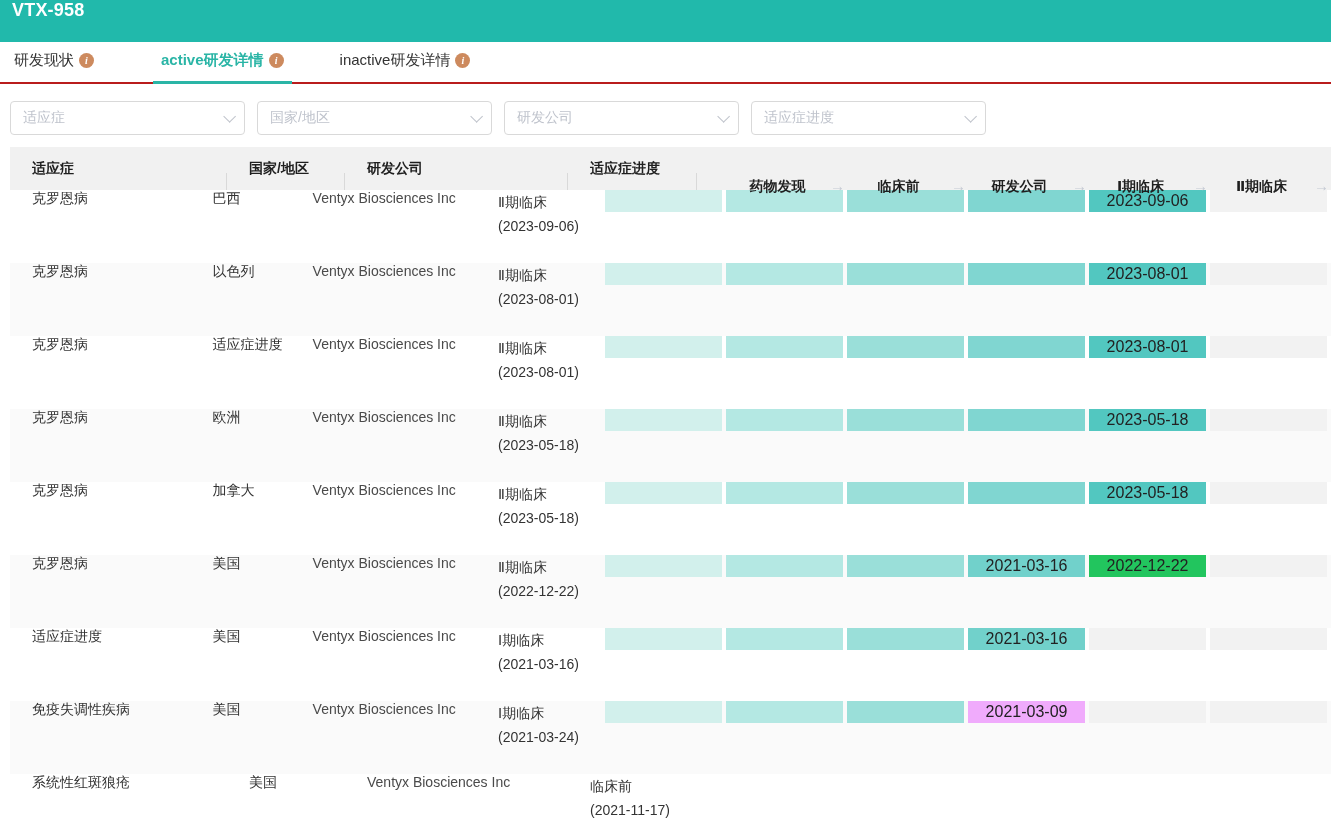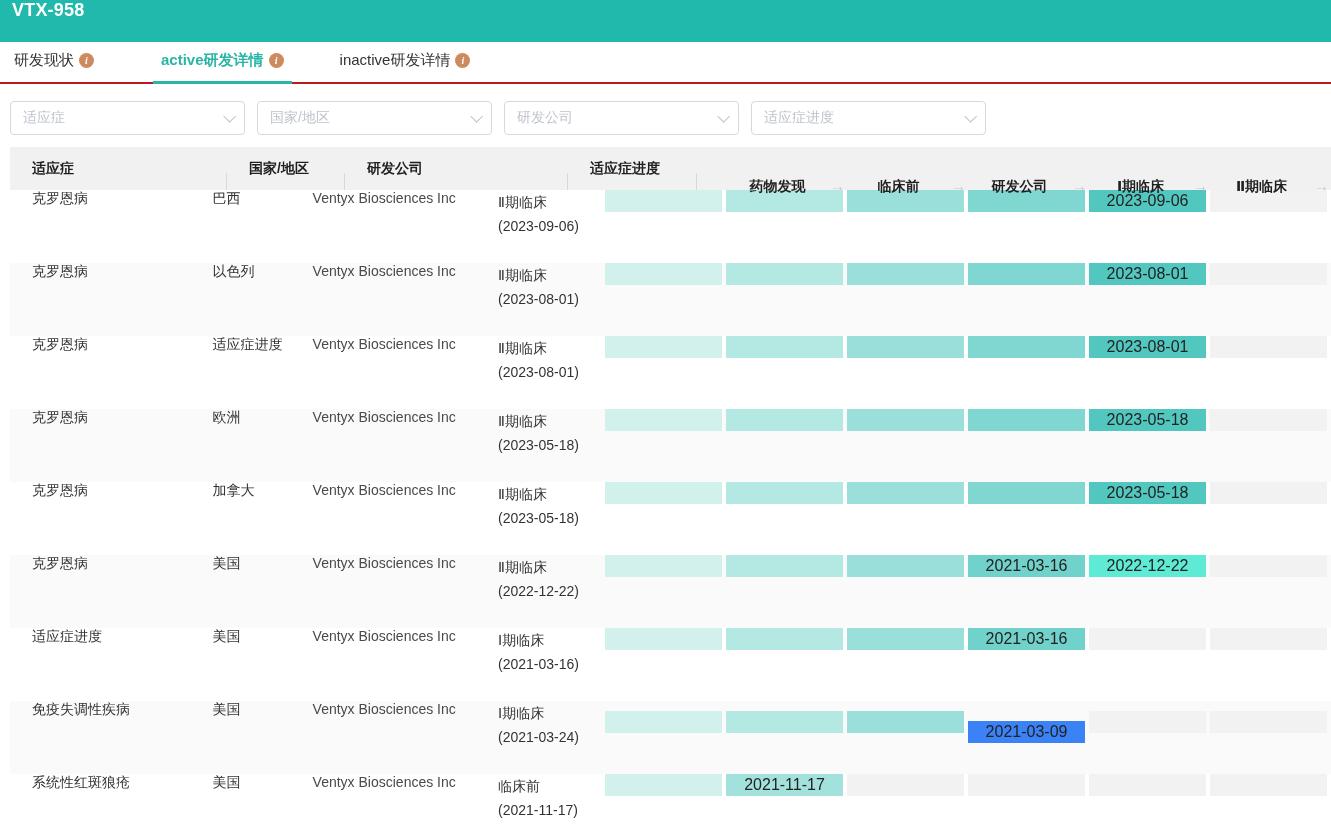--- a/index.html
+++ b/index.html
@@ -215,21 +215,21 @@
     <div class="td c3">Ventyx Biosciences Inc</div>
     <div class="td c4">
       <div class="phase-line">Ⅱ期临床</div>
       <div class="phase-line">(2022-12-22)</div>
     </div>
     <div class="progress">
           <div class="seg" style="background: rgb(210, 240, 236);"></div>
           <div class="seg" style="background: rgb(180, 232, 227);"></div>
           <div class="seg" style="background: rgb(154, 223, 217);"></div>
           <div class="seg" style="background: rgb(113, 209, 203);">2021-03-16</div>
-          <div class="seg" style="background: #5eead4;">2022-12-22</div>
+          <div class="seg" style="background: #22c55e;">2022-12-22</div>
           <div class="seg" style="background: rgb(242, 242, 242);"></div>
         </div>
   </div>
 
   <div class="trow">
     <div class="td c1">适应症进度</div>
     <div class="td c2">美国</div>
     <div class="td c3">Ventyx Biosciences Inc</div>
     <div class="td c4">
       <div class="phase-line">Ⅰ期临床</div>
@@ -250,37 +250,29 @@
     <div class="td c2">美国</div>
     <div class="td c3">Ventyx Bioscien­ces Inc</div>
     <div class="td c4">
       <div class="phase-line">Ⅰ期临床</div>
       <div class="phase-line">(2021-03-24)</div>
     </div>
     <div class="progress">
           <div class="seg" style="background: rgb(210, 240, 236);"></div>
           <div class="seg" style="background: rgb(180, 232, 227);"></div>
           <div class="seg" style="background: rgb(154, 223, 217);"></div>
-          <div class="seg" style="background: #3b82f6; margin-top: 20px;">2021-03-09</div>
+          <div class="seg" style="background: #f0abfc;">2021-03-09</div>
           <div class="seg" style="background: rgb(242, 242, 242);"></div>
           <div class="seg" style="background: rgb(242, 242, 242);"></div>
         </div>
   </div>
 
   <div class="trow">
     <div class="td c1">系统性红斑狼疮</div>
     <div class="td c2">美国</div>
     <div class="td c3">Ventyx Biosciences Inc</div>
     <div class="td c4">
       <div class="phase-line">临床前</div>
       <div class="phase-line">(2021-11-17)</div>
     </div>
-    <div class="progress">
-          <div class="seg" style="background: rgb(210, 240, 236);"></div>
-          <div class="seg" style="background: rgb(163, 226, 220);">2021-11-17</div>
-          <div class="seg" style="background: rgb(242, 242, 242);"></div>
-          <div class="seg" style="background: rgb(242, 242, 242);"></div>
-          <div class="seg" style="background: rgb(242, 242, 242);"></div>
-          <div class="seg" style="background: rgb(242, 242, 242);"></div>
-        </div>
   </div>
 </div>
 </div>
 
 </body></html>

